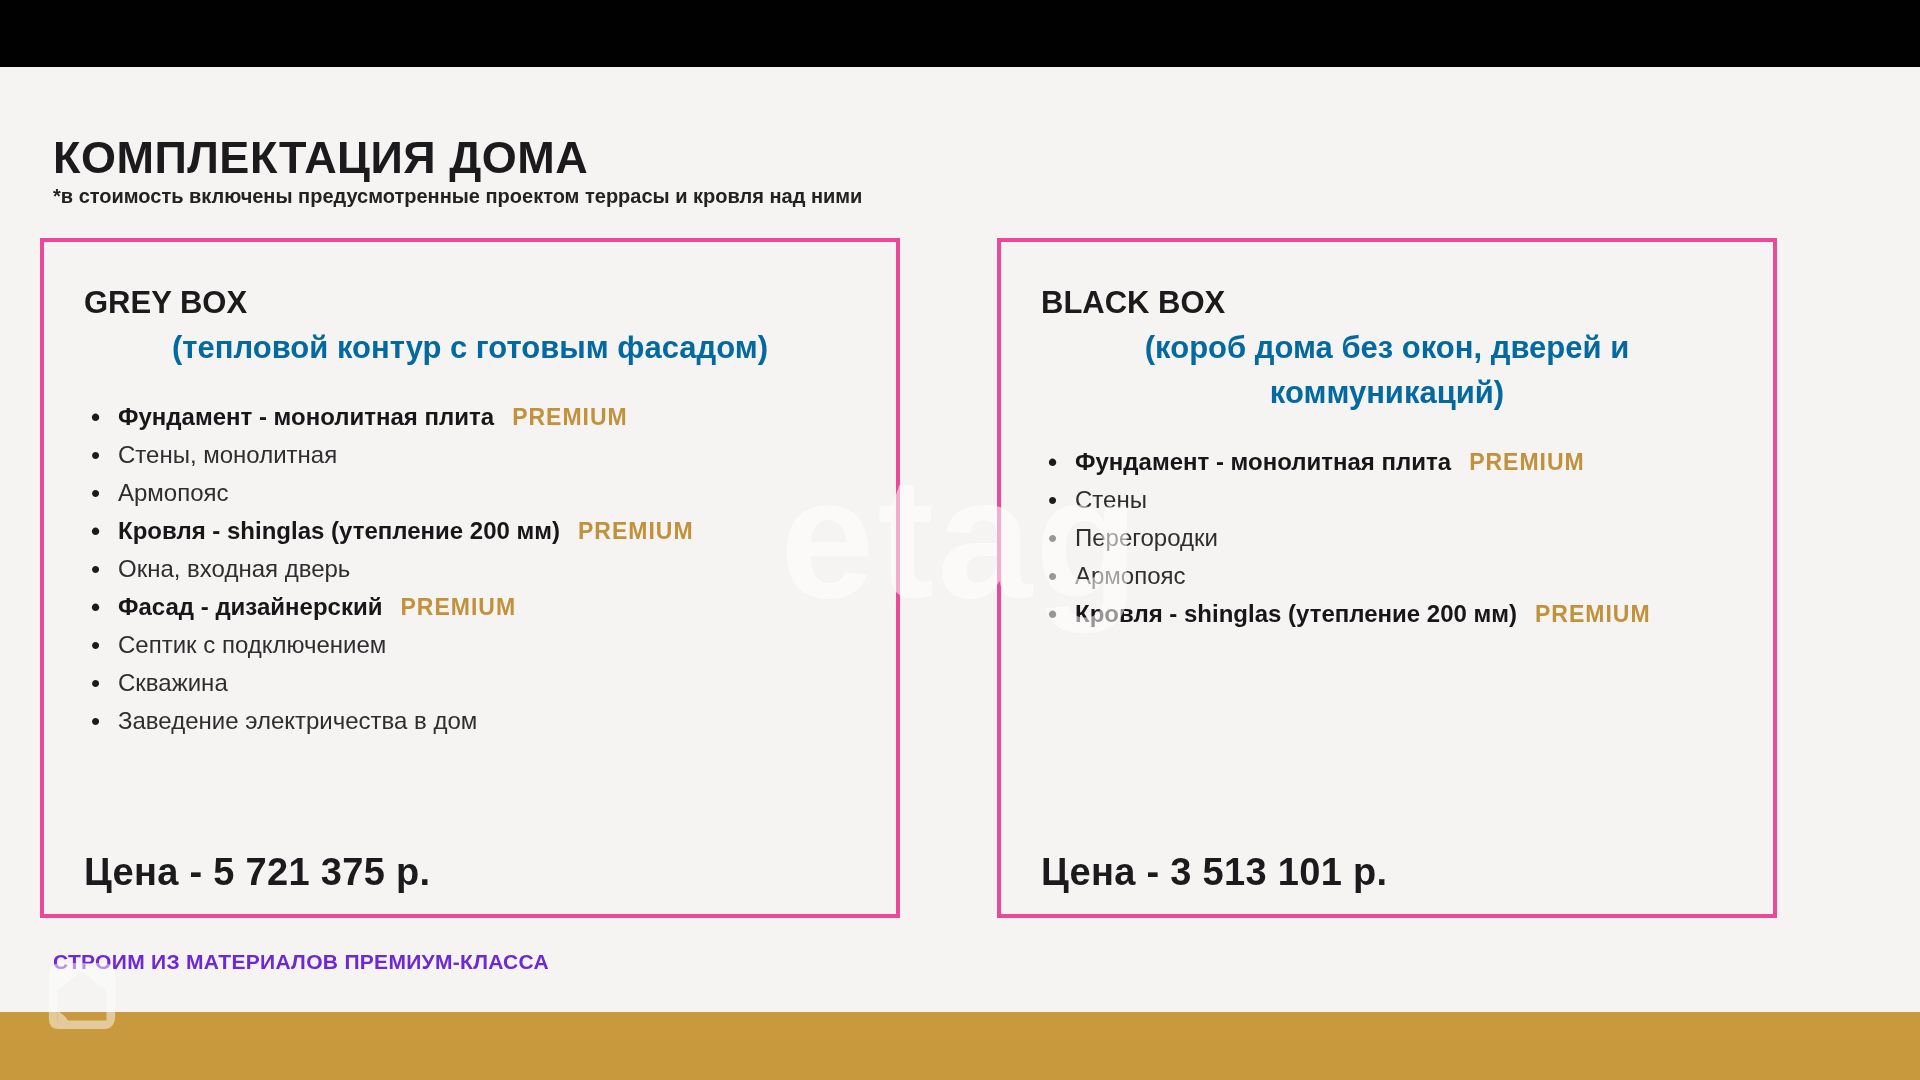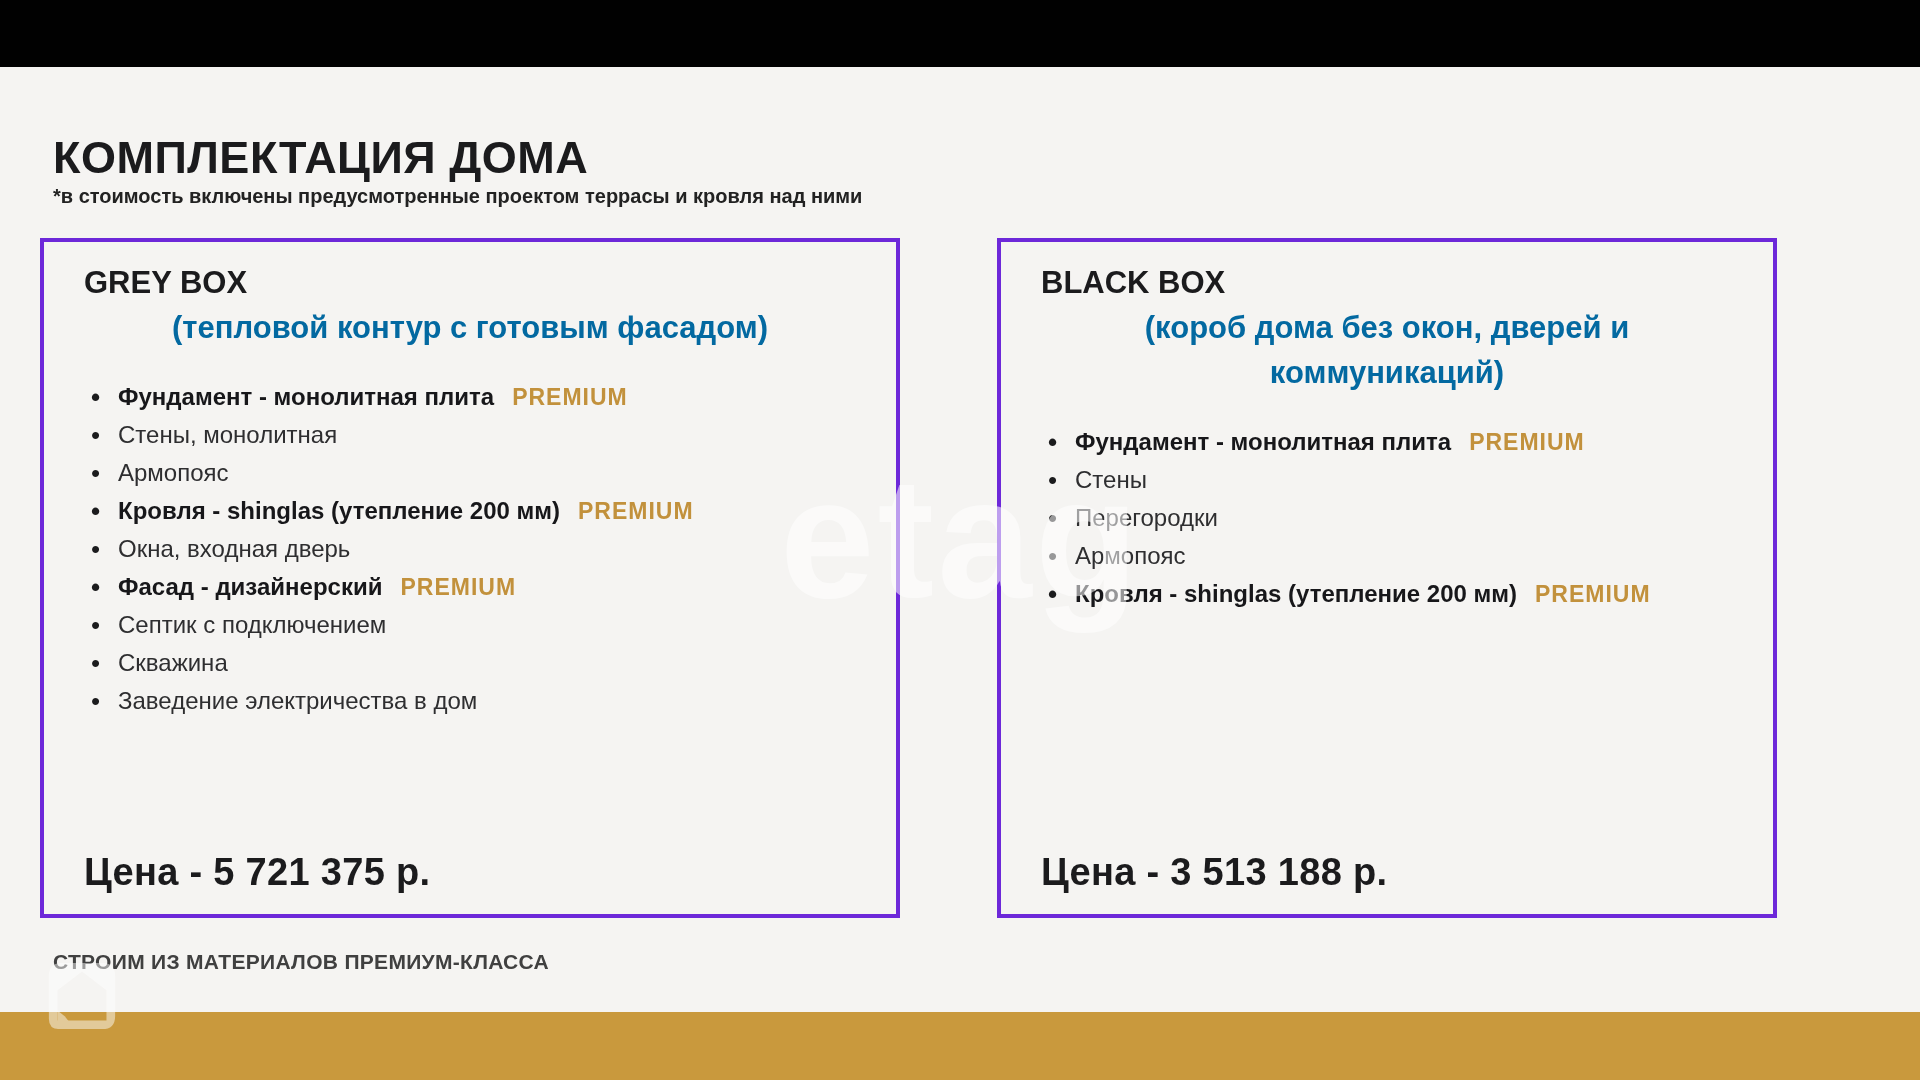--- a/index.html
+++ b/index.html
@@ -11,22 +11,22 @@
   }
   .top-bar{position:absolute;left:0;top:0;width:1920px;height:67px;background:#010101;}
   .bottom-bar{position:absolute;left:0;bottom:0;width:1920px;height:68px;background:#c9993d;}
 
   .header{position:absolute;left:53px;top:132px;}
   .page-title{font-size:45px;font-weight:800;letter-spacing:.5px;color:#1b1b1d;}
   .page-subtitle{margin-top:1px;font-size:20px;font-weight:700;color:#222;}
 
   .card{
     position:absolute;top:238px;height:680px;box-sizing:border-box;
-    border:4px solid #6d28d9;background:#f5f4f2;
-    padding:18px 40px;
+    border:4px solid #ec4899;background:#f5f4f2;
+    padding:38px 40px;
   }
   .card-left{left:40px;width:860px;}
   .card-right{left:997px;width:780px;}
   .card-name{font-size:31px;font-weight:700;line-height:45px;color:#1b1b1d;}
   .card-subtitle{font-size:31px;font-weight:700;line-height:45px;color:#0369a1;white-space:pre-line;text-align:center;}
 
   .feature-list{margin-top:28px;}
   .feature-item{
     position:relative;padding-left:34px;
     font-size:24px;line-height:38px;color:#2e2e30;font-weight:400;
@@ -40,21 +40,21 @@
     color:#c2913c;font-weight:700;font-size:23px;
     letter-spacing:1px;margin-left:18px;white-space:nowrap;
   }
   .price{
     position:absolute;left:40px;bottom:20px;
     font-size:38px;font-weight:800;color:#1b1b1d;letter-spacing:.3px;
   }
 
   .tagline{
     position:absolute;left:53px;top:950px;
-    font-size:21px;font-weight:700;color:#404040;letter-spacing:.3px;
+    font-size:21px;font-weight:700;color:#6d28d9;letter-spacing:.3px;
   }
 
   .watermark-center{
     position:absolute;left:780px;top:440px;z-index:10;pointer-events:none;
     font-size:170px;font-weight:700;letter-spacing:3px;
     color:rgba(255,255,255,0.55);
   }
   .brand-watermark{
     position:absolute;left:46px;top:960px;z-index:11;pointer-events:none;
     display:flex;align-items:center;gap:12px;
@@ -96,21 +96,21 @@
   <div class="card-name">BLACK BOX</div>
   <div class="card-subtitle">(короб дома без окон, дверей и
 коммуникаций)</div>
   <div class="feature-list">
     <div class="feature-item bold"><span>Фундамент - монолитная плита</span><span class="premium-badge">PREMIUM</span></div>
     <div class="feature-item"><span>Стены</span></div>
     <div class="feature-item"><span>Перегородки</span></div>
     <div class="feature-item"><span>Армопояс</span></div>
     <div class="feature-item bold"><span>Кровля - shinglas (утепление 200 мм)</span><span class="premium-badge">PREMIUM</span></div>
   </div>
-  <div class="price">Цена - 3 513 188 р.</div>
+  <div class="price">Цена - 3 513 101 р.</div>
 </div>
 
 <div class="tagline">СТРОИМ ИЗ МАТЕРИАЛОВ ПРЕМИУМ-КЛАССА</div>
 
 <div class="bottom-bar"></div>
 
 <div class="watermark-center">etag</div>
 
 <div class="brand-watermark">
   <svg class="brand-icon" viewBox="0 0 100 100" xmlns="http://www.w3.org/2000/svg">

